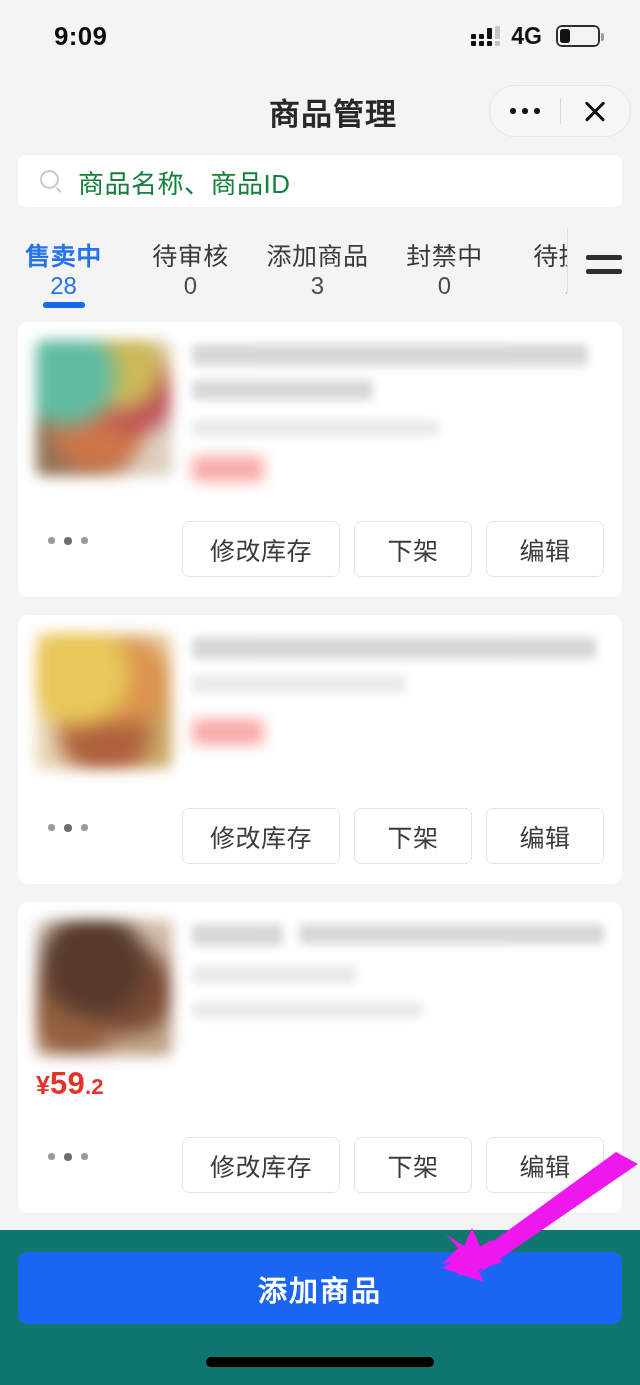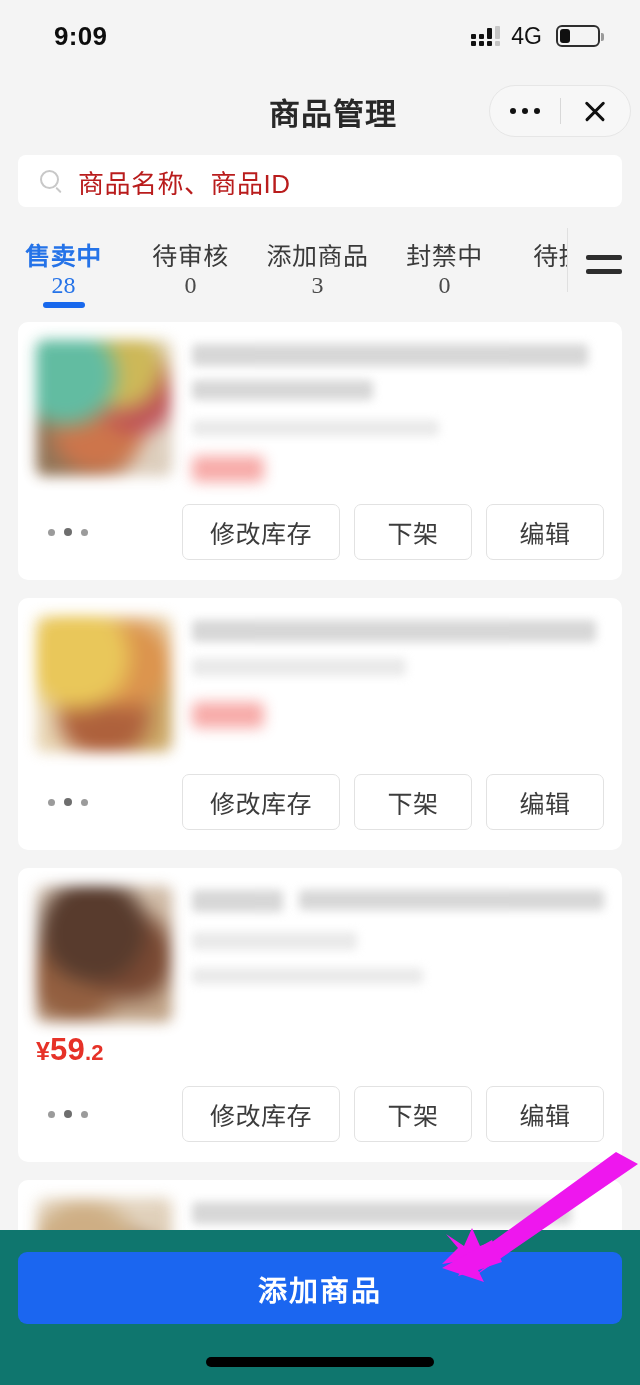--- a/index.html
+++ b/index.html
@@ -64,21 +64,21 @@
   }
   .sig-dot.dim { background: #c4c4c4; }
   .sig-bar {
     width: 5px;
     background: #111111;
     border-radius: 1px;
   }
   .sig-bar.dim { background: #c6c6c6; }
   .net-label {
     font-size: 23px;
-    font-weight: 400;
+    font-weight: 700;
     color: #111111;
     letter-spacing: 0px;
     margin-left: 2px;
   }
   .battery {
     position: relative;
     width: 44px;
     height: 22px;
     border: 2px solid #2e2e2e;
     border-radius: 6px;
@@ -201,41 +201,40 @@
   .search-icon .handle {
     position: absolute;
     right: 0; bottom: 1px;
     width: 7px; height: 2px;
     background: #c8c8c8;
     transform: rotate(45deg);
     border-radius: 2px;
   }
   .search-placeholder {
     font-size: 26px;
-    color: #b91c1c;
+    color: #15803d;
     letter-spacing: 0.5px;
   }
 
   
   .tabs-row {
     position: absolute;
     top: 222px; left: 0;
     width: 640px;
     height: 100px;
     display: flex;
     align-items: flex-start;
     background: #f4f4f4;
   }
   .tabs-scroller {
     position: relative;
     flex: 1;
     height: 100px;
     display: flex;
     overflow: hidden;
-    font-family: Liberation Serif, serif;
   }
   .tab {
     flex: none;
     width: 127px;
     height: 100px;
     position: relative;
     display: flex;
     flex-direction: column;
     align-items: center;
     padding-top: 14px;
@@ -406,20 +405,21 @@
     border: 1px solid #e2e2e2;
     border-radius: 7px;
     background: #ffffff;
     display: flex;
     align-items: center;
     justify-content: center;
     font-size: 25px;
     color: #3c3c3c;
     letter-spacing: 0.5px;
     white-space: nowrap;
+    margin-top: 17px;
   }
   .act-btn.wide { min-width: 158px; }
 
   
   .footer {
     position: absolute;
     left: 0;
     bottom: 0;
     width: 640px;
     height: 155px;

